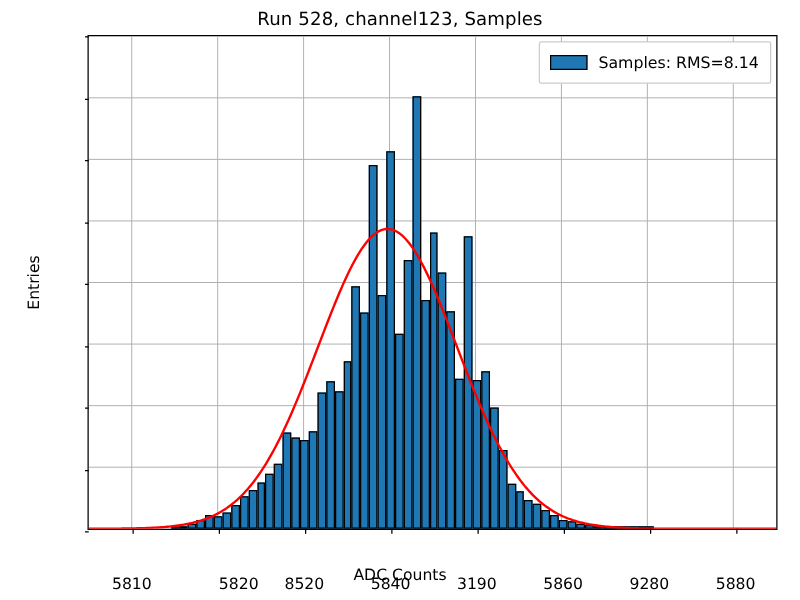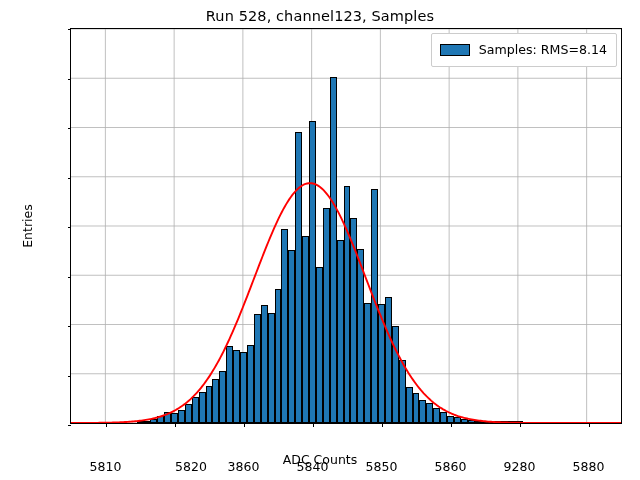--- a/index.html
+++ b/index.html
@@ -142,25 +142,25 @@
         <div class="ytickmark" style="top: 247.5px;"></div>
         <div class="ytickmark" style="top: 198px;"></div>
         <div class="ytickmark" style="top: 148.5px;"></div>
         <div class="ytickmark" style="top: 99px;"></div>
         <div class="ytickmark" style="top: 49.5px;"></div>
         <div class="ytickmark" style="top: 0px;"></div>
         <div class="xtick" style="left: 34.5px;">5810</div>
         <div class="xtickmark" style="left: 34.5px;"></div>
         <div class="xtick" style="left: 120px;">5820</div>
         <div class="xtickmark" style="left: 103.5px;"></div>
-        <div class="xtick" style="left: 172.5px;">3860</div>
+        <div class="xtick" style="left: 172.5px;">8520</div>
         <div class="xtickmark" style="left: 172.5px;"></div>
         <div class="xtick" style="left: 241.5px;">5840</div>
         <div class="xtickmark" style="left: 241.5px;"></div>
-        <div class="xtick" style="left: 310.5px;">5850</div>
+        <div class="xtick" style="left: 310.5px;">3190</div>
         <div class="xtickmark" style="left: 310.5px;"></div>
         <div class="xtick" style="left: 379.5px;">5860</div>
         <div class="xtickmark" style="left: 379.5px;"></div>
         <div class="xtick" style="left: 448.5px;">9280</div>
         <div class="xtickmark" style="left: 448.5px;"></div>
         <div class="xtick" style="left: 517.5px;">5880</div>
         <div class="xtickmark" style="left: 517.5px;"></div>
       </div>
 
     <div id="ylabel">Entries</div>

